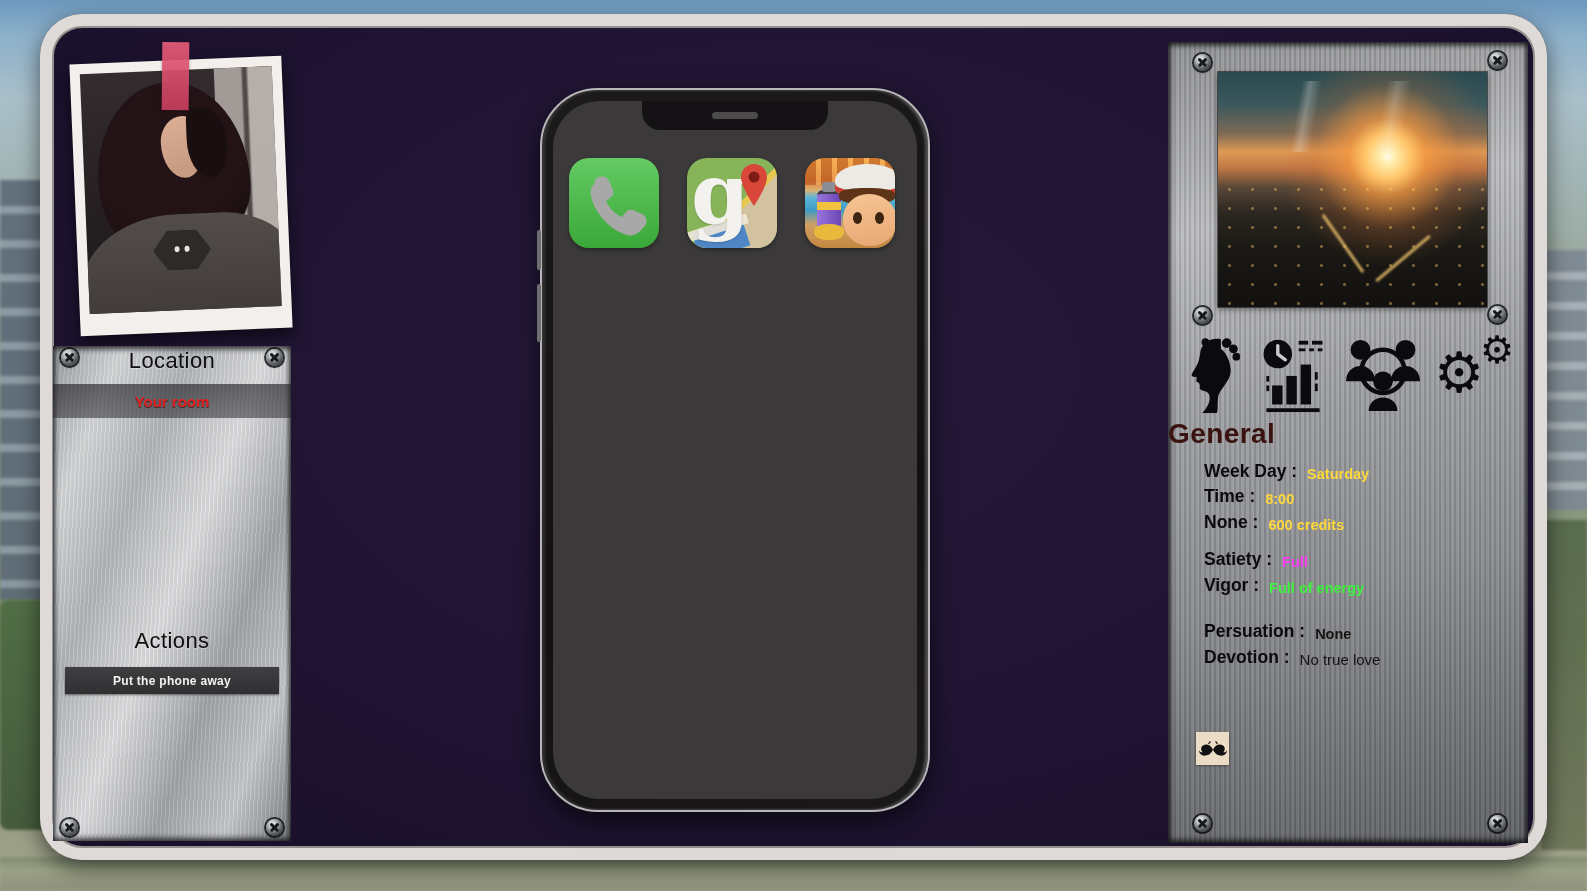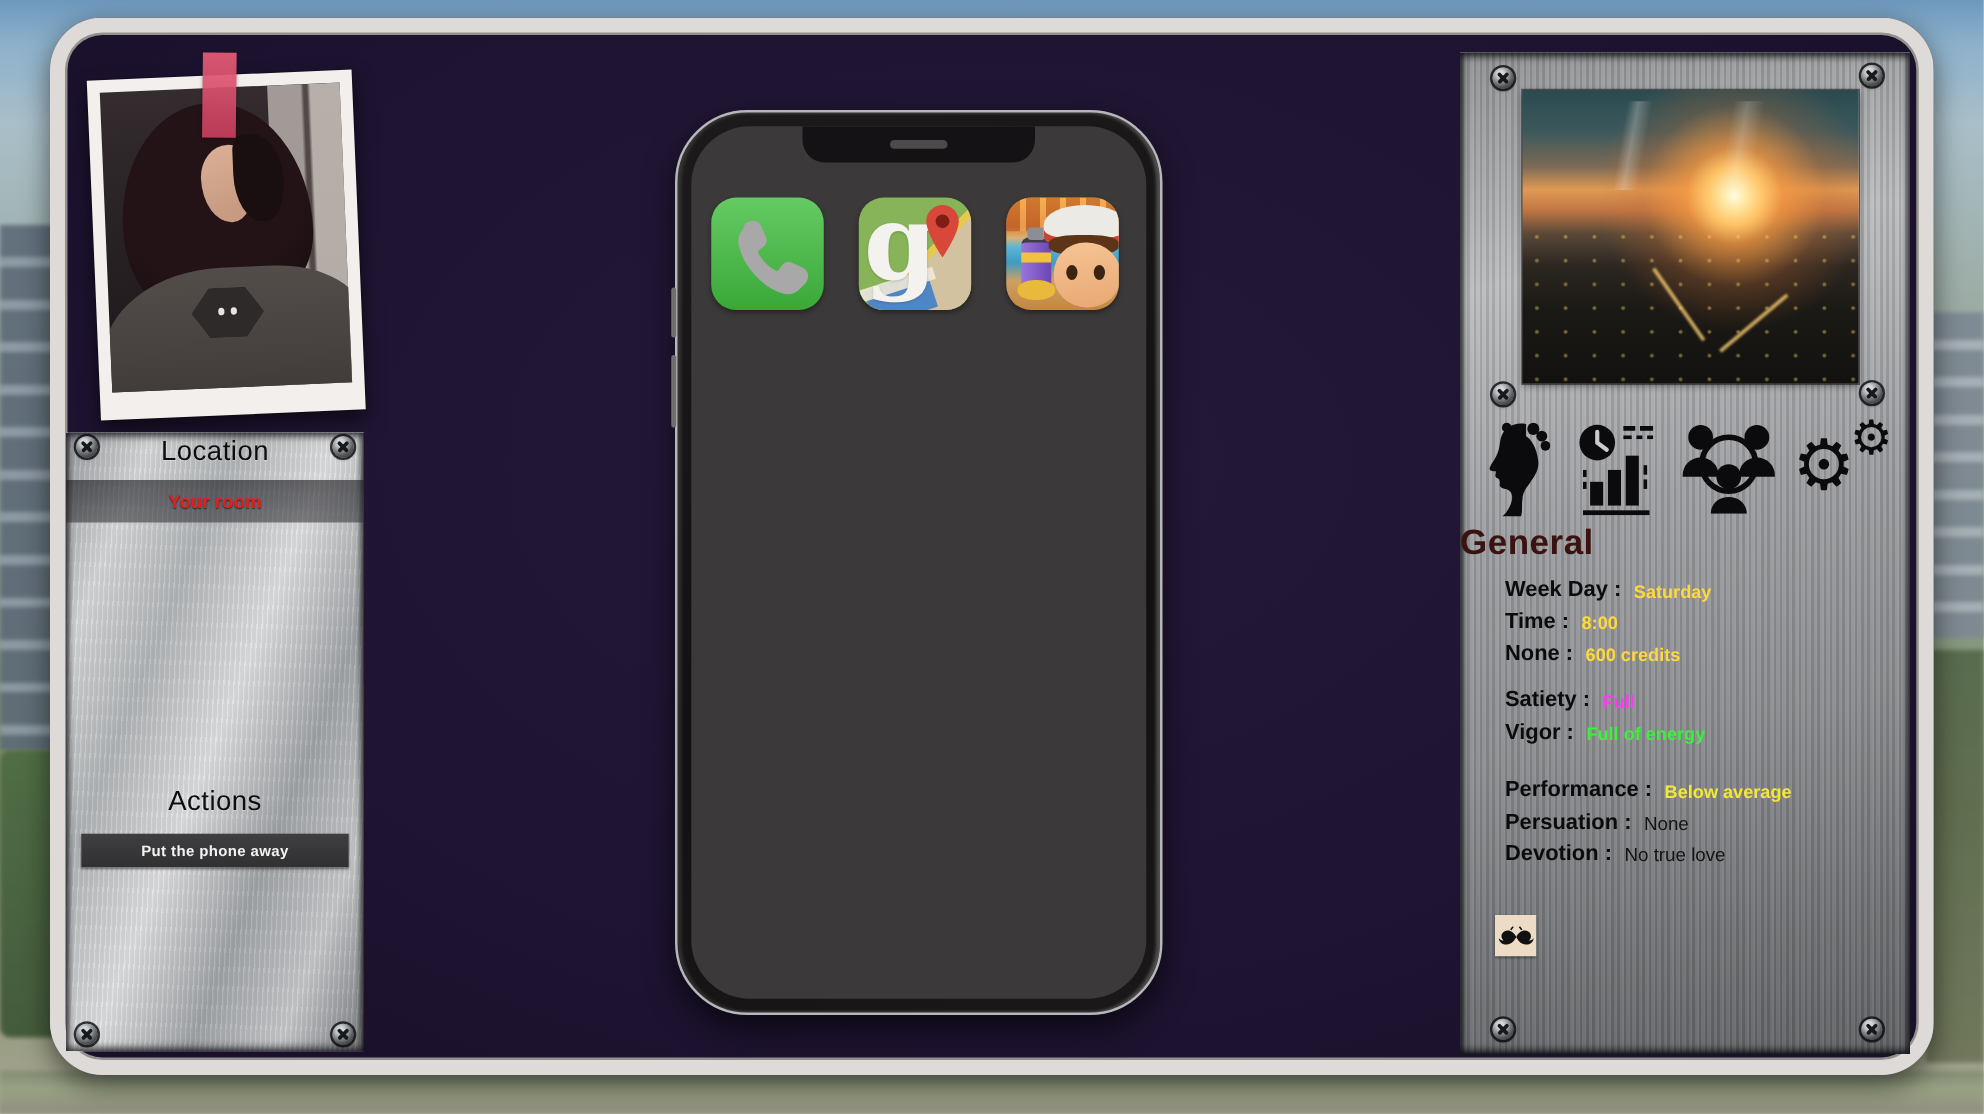--- a/index.html
+++ b/index.html
@@ -368,24 +368,20 @@
           <span class="stat-label">Satiety :</span>
           <span class="stat-value" style="color: rgb(250, 60, 242);">Full</span>
         </div>
         <div class="stat-row">
           <span class="stat-label">Vigor :</span>
           <span class="stat-value" style="color: rgb(60, 240, 60);">Full of energy</span>
         </div>
       </div>
       <div class="group g3">
         <div class="stat-row">
-          <span class="stat-label">Performance :</span>
-          <span class="stat-value" style="color: rgb(242, 232, 56);">Below average</span>
-        </div>
-        <div class="stat-row">
           <span class="stat-label">Persuation :</span>
           <span class="stat-value" style="color: rgb(20, 20, 20); margin-top: 44px;">None</span>
         </div>
         <div class="stat-row">
           <span class="stat-label">Devotion :</span>
           <span class="stat-value" style="color: rgb(20, 20, 20);">No true love</span>
         </div>
       </div>
     </div>
 

